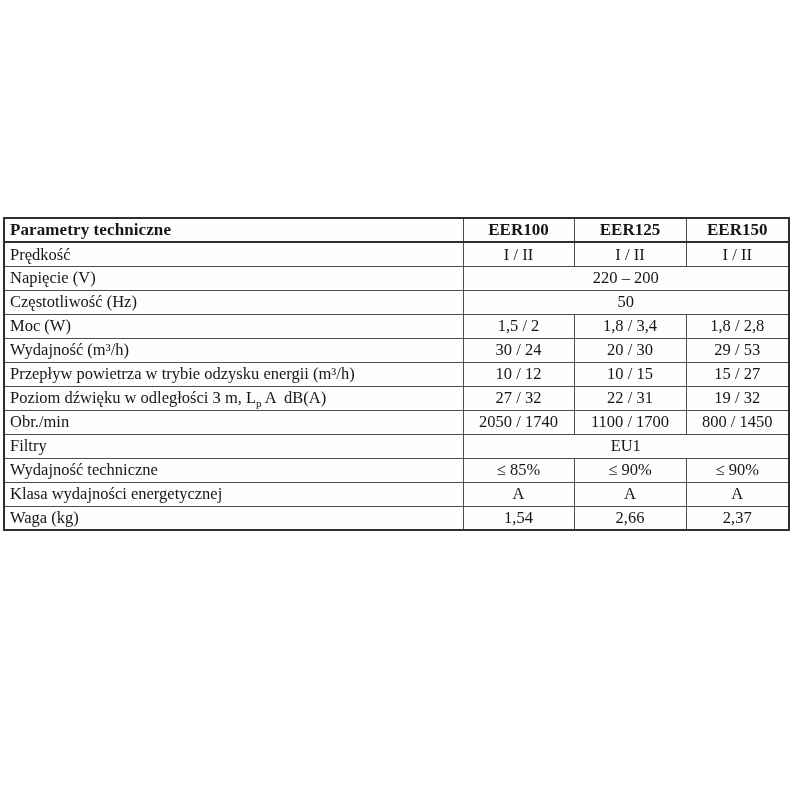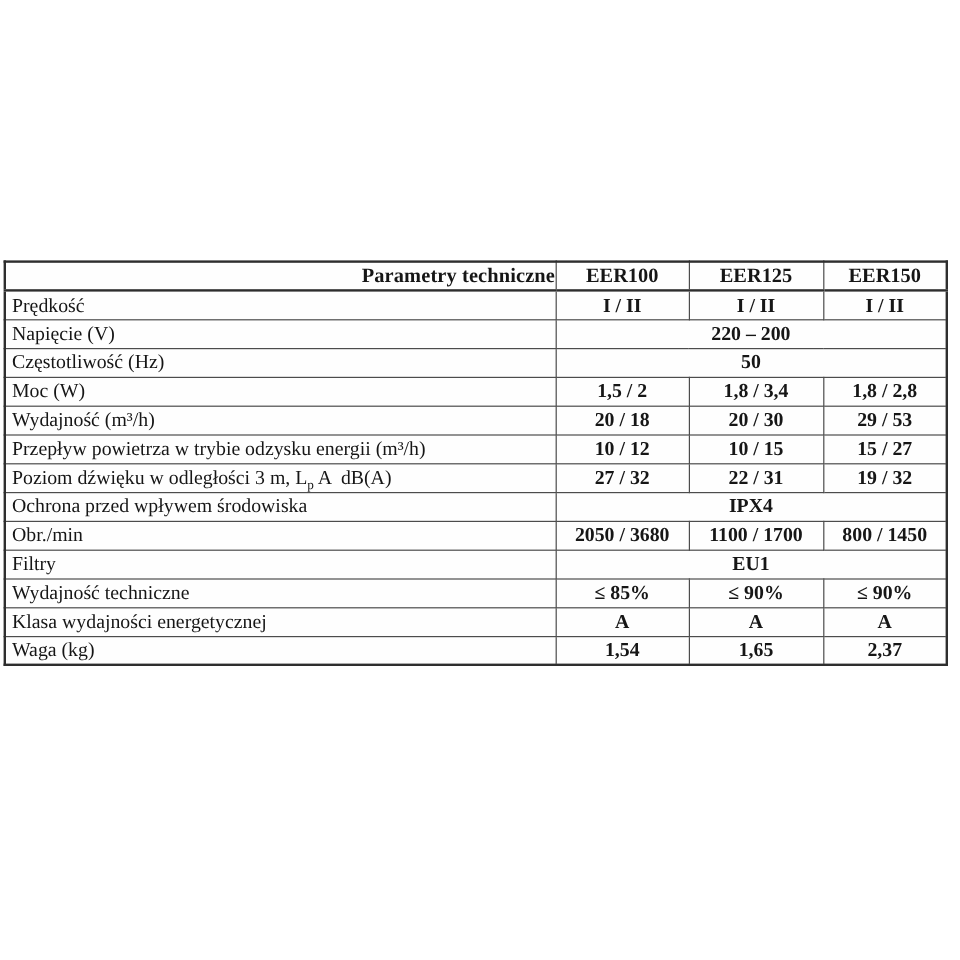--- a/index.html
+++ b/index.html
@@ -20,26 +20,26 @@
   col.c2 { width: 112px; }
   col.c3 { width: 103px; }
   th, td {
     border: 1px solid #4c4c4c;
     height: 24px; padding: 0;
     font-size: 16.5px; line-height: 1.05;
     font-weight: normal; vertical-align: middle;
     overflow: hidden; white-space: nowrap;
   }
   .param { text-align: left; padding-left: 5px; }
-  .val { text-align: center; font-weight: bold; }
+  .val { text-align: center; }
   tr.head th {
     border-bottom: 2px solid #2e2e2e;
     font-weight: bold; font-size: 17px;
   }
-  tr.head th.param { letter-spacing: 0.1px; text-align: right; }
+  tr.head th.param { letter-spacing: 0.1px; }
   sub.lp { font-size: 11px; line-height: 0; }
   .pre { white-space: pre; }
 </style>
 </head>
 <body>
 
 <table class="spec">
   <colgroup>
     <col class="c0">
       <col class="c1">
@@ -73,47 +73,43 @@
 
   <tr>
     <td class="param">Moc (W)</td>
     <td class="val">1,5 / 2</td>
     <td class="val">1,8 / 3,4</td>
     <td class="val">1,8 / 2,8</td>
   </tr>
 
   <tr>
     <td class="param">Wydajność (m³/h)</td>
-    <td class="val">20 / 18</td>
+    <td class="val">30 / 24</td>
     <td class="val">20 / 30</td>
     <td class="val">29 / 53</td>
   </tr>
 
   <tr>
     <td class="param">Przepływ powietrza w trybie odzysku energii (m³/h)</td>
     <td class="val">10 / 12</td>
     <td class="val">10 / 15</td>
     <td class="val">15 / 27</td>
   </tr>
 
   <tr>
     <td class="param"><span class="pre">Poziom dźwięku w odległości 3 m, L</span><sub class="lp">p</sub><span class="pre"> A  dB(A)</span></td>
     <td class="val">27 / 32</td>
     <td class="val">22 / 31</td>
     <td class="val">19 / 32</td>
   </tr>
 
-  <tr>
-    <td class="param">Ochrona przed wpływem środowiska</td>
-    <td class="val" colspan="3">IPX4</td>
-  </tr>
 
   <tr>
     <td class="param">Obr./min</td>
-    <td class="val">2050 / 3680</td>
+    <td class="val">2050 / 1740</td>
     <td class="val">1100 / 1700</td>
     <td class="val">800 / 1450</td>
   </tr>
 
 
   <tr>
     <td class="param">Filtry</td>
     <td class="val" colspan="3">EU1</td>
   </tr>
 
@@ -127,17 +123,17 @@
   <tr>
     <td class="param">Klasa wydajności energetycznej</td>
     <td class="val">A</td>
     <td class="val">A</td>
     <td class="val">A</td>
   </tr>
 
   <tr>
     <td class="param">Waga (kg)</td>
     <td class="val">1,54</td>
-    <td class="val">1,65</td>
+    <td class="val">2,66</td>
     <td class="val">2,37</td>
   </tr>
 </tbody>
   </table>
 
 </body></html>

